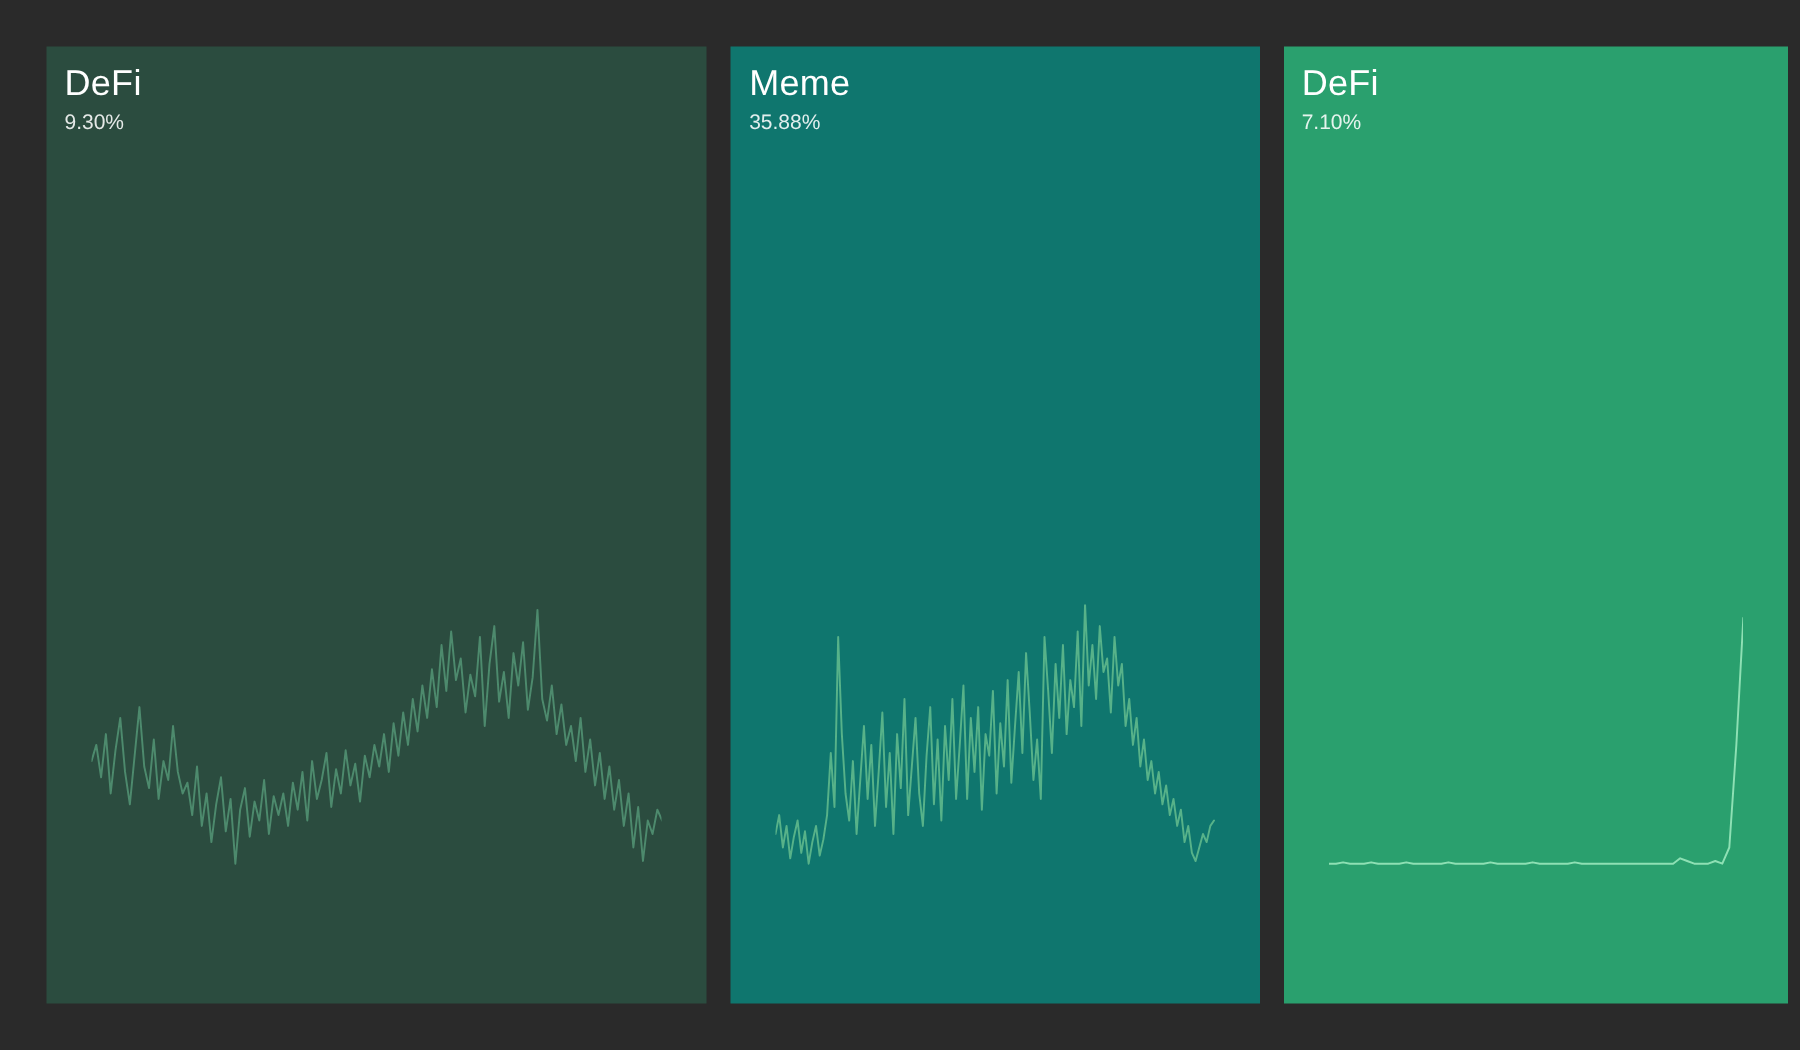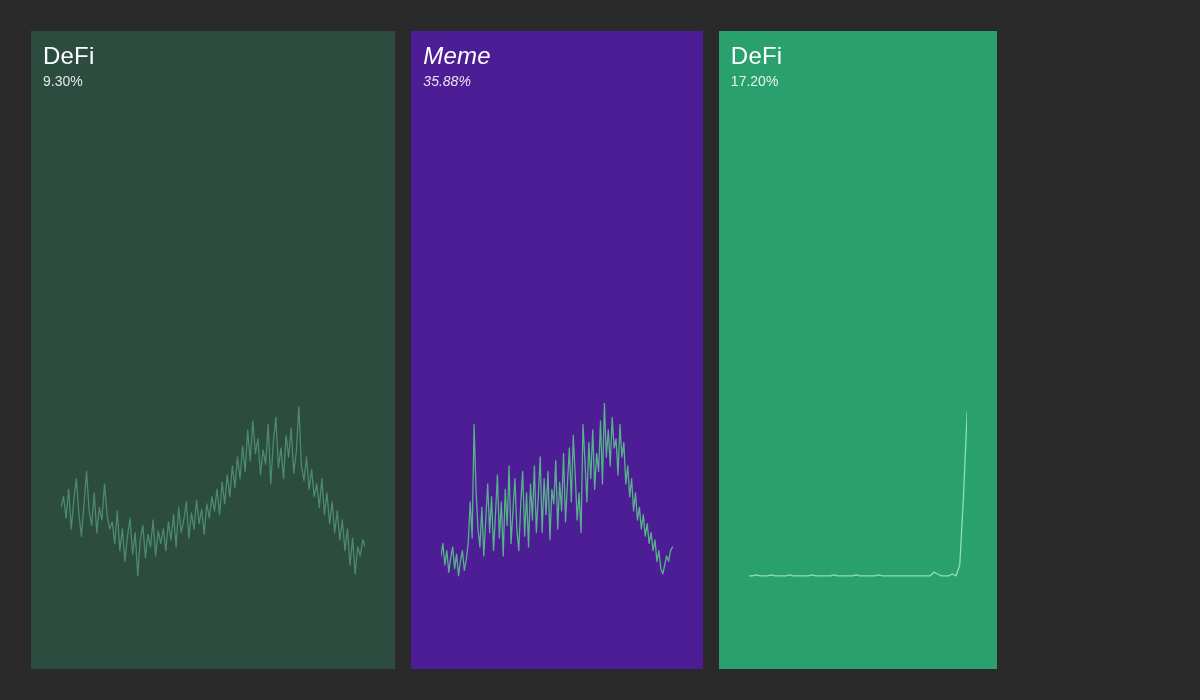--- a/index.html
+++ b/index.html
@@ -11,21 +11,21 @@
     height: 700px;
     position: relative;
     background: #2a2a2a;
     font-family: "Liberation Sans", sans-serif;
     overflow: hidden;
   }
   .treemap {
     position: absolute;
     left: 31px;
     top: 31px;
-    width: 966px;
+    width: 1161px;
     height: 638px;
     display: flex;
     gap: 16px;
   }
   .tile {
     position: relative;
     flex: 1 1 0;
     overflow: hidden;
     cursor: pointer;
   }
@@ -63,29 +63,29 @@
 <div class="treemap">
 
   <div class="tile" style="flex-grow: 9.3; background: rgb(43, 76, 63);">
     <div class="tile-name" style="color: rgb(255, 255, 255);">DeFi</div>
     <div class="tile-pct">9.30%</div>
     <svg class="spark" preserveAspectRatio="none" viewBox="0 0 1000 180">
         <polyline points="0.0,104.4 8.4,93.6 16.8,115.2 25.2,86.4 33.6,126.0 42.0,97.2 50.4,75.6 58.8,111.6 67.2,133.2 75.6,100.8 84.0,68.4 92.4,108.0 100.8,122.4 109.2,90.0 117.6,129.6 126.1,104.4 134.5,117.0 142.9,81.0 151.3,111.6 159.7,126.0 168.1,118.8 176.5,140.4 184.9,108.0 193.3,147.6 201.7,126.0 210.1,158.4 218.5,133.2 226.9,115.2 235.3,151.2 243.7,129.6 252.1,172.8 260.5,136.8 268.9,122.4 277.3,154.8 285.7,131.4 294.1,144.0 302.5,117.0 310.9,153.0 319.3,127.8 327.7,140.4 336.1,126.0 344.5,147.6 352.9,118.8 361.3,136.8 369.7,111.6 378.2,144.0 386.6,104.4 395.0,129.6 403.4,117.0 411.8,99.0 420.2,135.0 428.6,109.8 437.0,126.0 445.4,97.2 453.8,120.6 462.2,106.2 470.6,131.4 479.0,100.8 487.4,115.2 495.8,93.6 504.2,108.0 512.6,86.4 521.0,111.6 529.4,79.2 537.8,100.8 546.2,72.0 554.6,93.6 563.0,63.0 571.4,84.6 579.8,54.0 588.2,75.6 596.6,43.2 605.0,68.4 613.4,27.0 621.8,57.6 630.3,18.0 638.7,50.4 647.1,36.0 655.5,72.0 663.9,46.8 672.3,61.2 680.7,21.6 689.1,81.0 697.5,39.6 705.9,14.4 714.3,64.8 722.7,45.0 731.1,75.6 739.5,32.4 747.9,54.0 756.3,25.2 764.7,70.2 773.1,48.6 781.5,3.6 789.9,63.0 798.3,77.4 806.7,54.0 815.1,86.4 823.5,66.6 831.9,93.6 840.3,81.0 848.7,104.4 857.1,75.6 865.5,111.6 873.9,90.0 882.4,120.6 890.8,99.0 899.2,129.6 907.6,108.0 916.0,136.8 924.4,117.0 932.8,147.6 941.2,126.0 949.6,162.0 958.0,135.0 966.4,171.0 974.8,144.0 983.2,153.0 991.6,136.8 1000.0,144.0" fill="none" stroke="#4d8a6d" stroke-width="1.3" stroke-linejoin="round" stroke-linecap="round" vector-effect="non-scaling-stroke"></polyline>
       </svg>
   </div>
 
-  <div class="tile" style="flex-grow: 7.44; background: #4c1d95; font-style: italic;">
+  <div class="tile" style="flex-grow: 7.44; background: #0f766e;">
     <div class="tile-name" style="color: rgb(255, 255, 255);">Meme</div>
     <div class="tile-pct">35.88%</div>
     <svg class="spark" preserveAspectRatio="none" viewBox="0 0 1000 180">
         <polyline points="0.0,153.0 8.4,140.4 16.8,162.0 25.2,147.6 33.6,169.2 42.0,154.8 50.4,144.0 58.8,165.6 67.2,151.2 75.6,172.8 84.0,158.4 92.4,147.6 100.8,167.4 109.2,156.6 117.6,140.4 126.1,99.0 134.5,135.0 142.9,21.6 151.3,86.4 159.7,126.0 168.1,144.0 176.5,104.4 184.9,153.0 193.3,117.0 201.7,81.0 210.1,129.6 218.5,93.6 226.9,147.6 235.3,111.6 243.7,72.0 252.1,135.0 260.5,99.0 268.9,153.0 277.3,86.4 285.7,122.4 294.1,63.0 302.5,140.4 310.9,108.0 319.3,75.6 327.7,126.0 336.1,147.6 344.5,100.8 352.9,68.4 361.3,133.2 369.7,90.0 378.2,144.0 386.6,81.0 395.0,117.0 403.4,63.0 411.8,129.6 420.2,93.6 428.6,54.0 437.0,129.6 445.4,75.6 453.8,111.6 462.2,68.4 470.6,136.8 479.0,86.4 487.4,100.8 495.8,57.6 504.2,126.0 512.6,79.2 521.0,108.0 529.4,50.4 537.8,118.8 546.2,81.0 554.6,45.0 563.0,99.0 571.4,32.4 579.8,72.0 588.2,117.0 596.6,90.0 605.0,129.6 613.4,21.6 621.8,57.6 630.3,99.0 638.7,39.6 647.1,75.6 655.5,27.0 663.9,86.4 672.3,50.4 680.7,68.4 689.1,18.0 697.5,81.0 705.9,0.0 714.3,54.0 722.7,27.0 731.1,63.0 739.5,14.4 747.9,45.0 756.3,36.0 764.7,72.0 773.1,21.6 781.5,54.0 789.9,39.6 798.3,81.0 806.7,63.0 815.1,93.6 823.5,75.6 831.9,108.0 840.3,90.0 848.7,117.0 857.1,104.4 865.5,126.0 873.9,111.6 882.4,133.2 890.8,120.6 899.2,140.4 907.6,129.6 916.0,147.6 924.4,136.8 932.8,158.4 941.2,147.6 949.6,165.6 958.0,171.0 966.4,162.0 974.8,153.0 983.2,158.4 991.6,147.6 1000.0,144.0" fill="none" stroke="#57b289" stroke-width="1.3" stroke-linejoin="round" stroke-linecap="round" vector-effect="non-scaling-stroke"></polyline>
       </svg>
   </div>
 
   <div class="tile" style="flex-grow: 7.1; background: rgb(42, 160, 110);">
     <div class="tile-name" style="color: rgb(255, 255, 255);">DeFi</div>
-    <div class="tile-pct">17.20%</div>
+    <div class="tile-pct">7.10%</div>
     <svg class="spark" preserveAspectRatio="none" viewBox="0 0 1000 180">
         <polyline points="0.0,172.8 16.9,172.8 33.9,171.9 50.8,172.8 67.8,172.8 84.7,172.8 101.7,171.9 118.6,172.8 135.6,172.8 152.5,172.8 169.5,172.8 186.4,171.9 203.4,172.8 220.3,172.8 237.3,172.8 254.2,172.8 271.2,172.8 288.1,171.9 305.1,172.8 322.0,172.8 339.0,172.8 355.9,172.8 372.9,172.8 389.8,171.9 406.8,172.8 423.7,172.8 440.7,172.8 457.6,172.8 474.6,172.8 491.5,171.9 508.5,172.8 525.4,172.8 542.4,172.8 559.3,172.8 576.3,172.8 593.2,171.9 610.2,172.8 627.1,172.8 644.1,172.8 661.0,172.8 678.0,172.8 694.9,172.8 711.9,172.8 728.8,172.8 745.8,172.8 762.7,172.8 779.7,172.8 796.6,172.8 813.6,172.8 830.5,172.8 847.5,169.2 864.4,171.0 881.4,172.8 898.3,172.8 915.3,172.8 932.2,171.0 949.2,172.8 966.1,162.0 983.1,93.6 1000.0,9.0" fill="none" stroke="#8ee0b4" stroke-width="1.3" stroke-linejoin="round" stroke-linecap="round" vector-effect="non-scaling-stroke"></polyline>
       </svg>
   </div>
 
 </div>
 
 </body></html>

